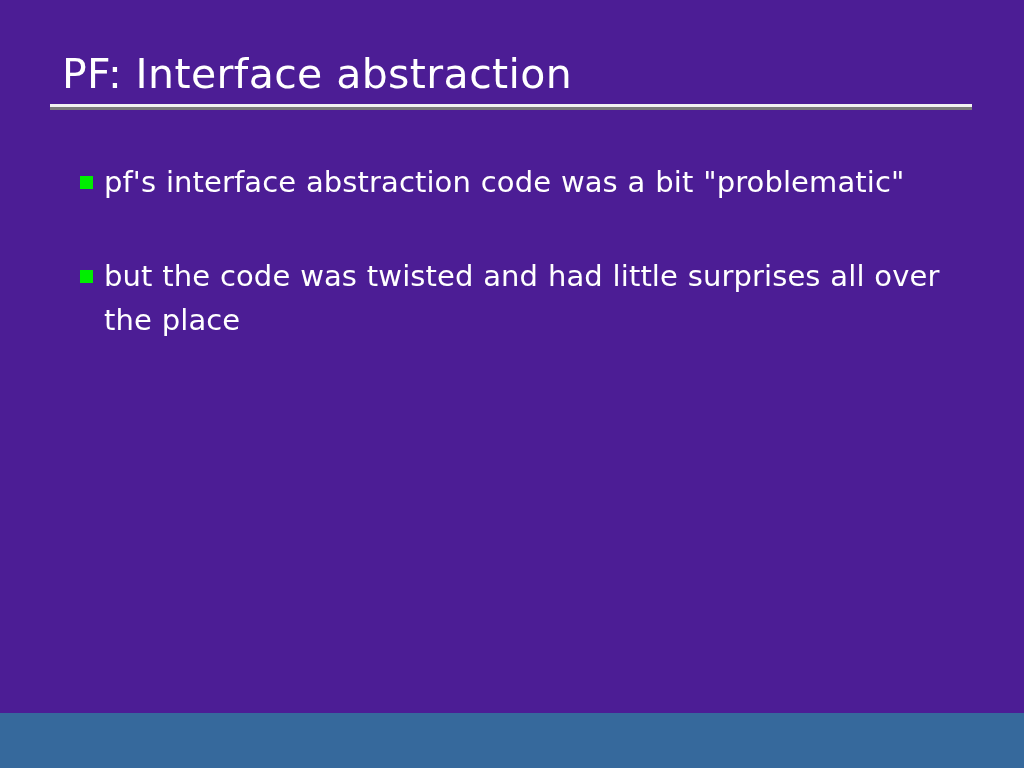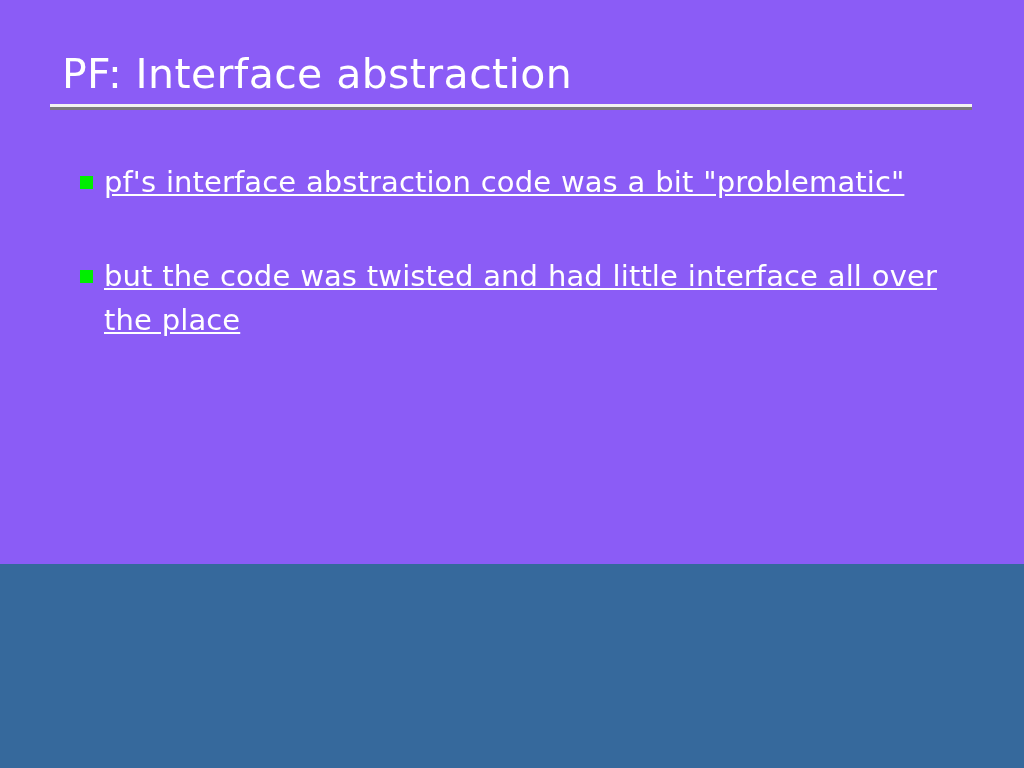--- a/index.html
+++ b/index.html
@@ -12,22 +12,22 @@
     height: 768px;
     overflow: hidden;
     background: #36699c;
     font-family: "DejaVu Sans", sans-serif;
     -webkit-font-smoothing: antialiased;
   }
 
   .slide {
     position: relative;
     width: 1024px;
-    height: 564px;
-    background: #8b5cf6;
+    height: 713px;
+    background: #4c1d95;
     box-sizing: border-box;
   }
 
   
   .title-block {
     position: absolute;
     left: 50px;
     top: 48px;
     width: 924px;
   }
@@ -97,21 +97,20 @@
 
   .bullet-text {
     margin: 0;
     font-family: "DejaVu Sans", sans-serif;
     font-size: 29px;
     font-weight: normal;
     line-height: 44px;
     color: #ffffff;
     letter-spacing: 0.1px;
     word-spacing: 0.5px;
-    text-decoration: underline;
   }
 </style>
 </head>
 <body>
 
 <div class="slide">
 
   <div class="title-block">
     <h1 class="slide-title">PF: Interface abstraction</h1>
     <div class="title-rule">
@@ -123,18 +122,18 @@
   <div class="body-block">
 
     <div class="bullet-item">
       <span class="bullet-marker"></span>
       <p class="bullet-text">pf's interface abstraction code was a bit "problematic"</p>
     </div>
 
 
     <div class="bullet-item">
       <span class="bullet-marker"></span>
-      <p class="bullet-text">but the code was twisted and had little interface all over the place</p>
+      <p class="bullet-text">but the code was twisted and had little surprises all over the place</p>
     </div>
 
 
   </div>
 </div>
 
 </body></html>

